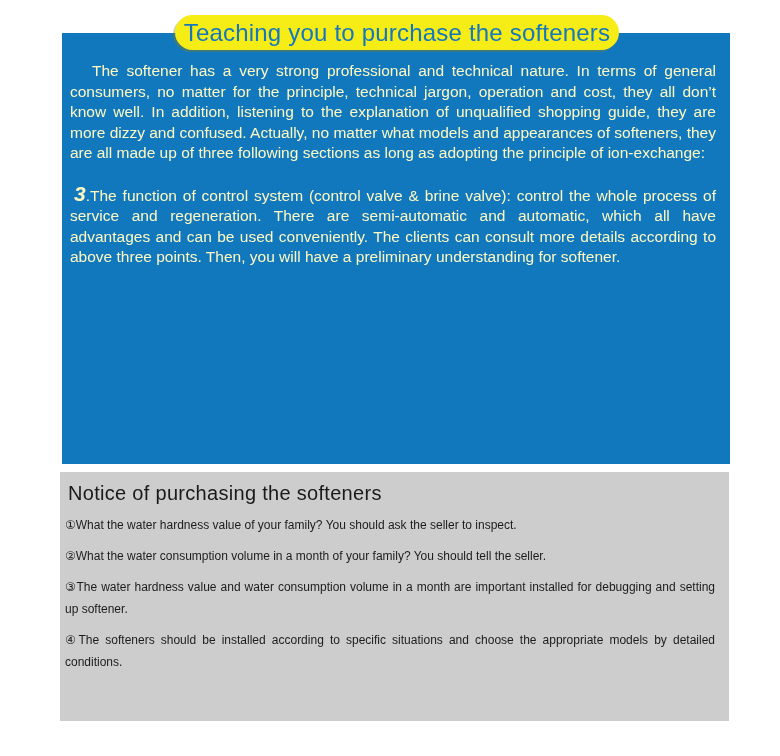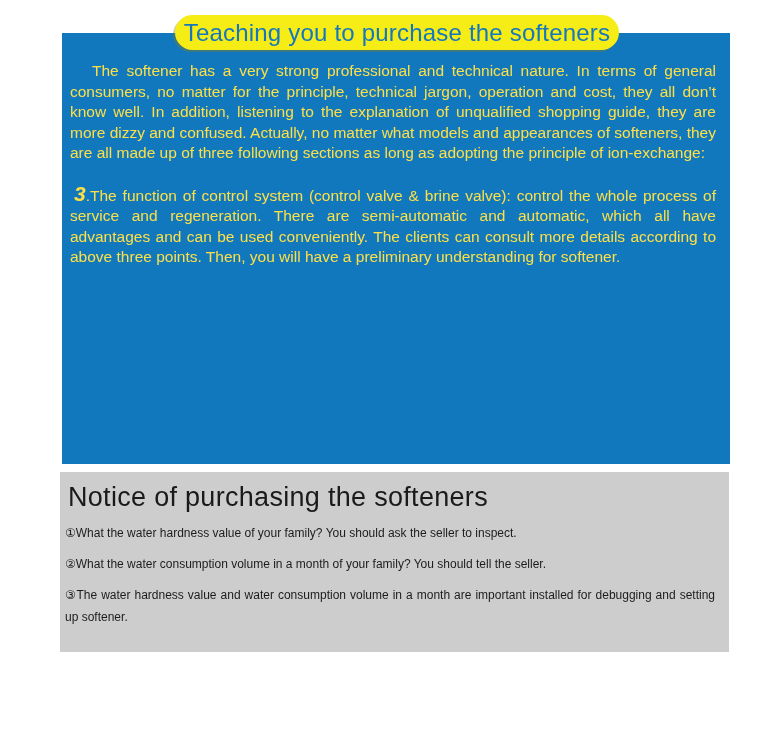--- a/index.html
+++ b/index.html
@@ -1,19 +1,19 @@
 <!DOCTYPE html>
 <html><head>
 <meta charset="utf-8">
 <style>
   html, body { margin: 0; padding: 0; background: #ffffff; }
   .canvas {
     position: relative;
     width: 780px;
-    height: 652px;
+    height: 756px;
     background: #ffffff;
     overflow: hidden;
     font-family: "Liberation Sans", "DejaVu Sans", sans-serif;
   }
   
   .banner {
     position: absolute;
     left: 175px;
     top: 15px;
     width: 444px;
@@ -36,21 +36,21 @@
   
   .intro-panel {
     position: absolute;
     left: 62px;
     top: 33px;
     width: 668px;
     height: 431px;
     background: #1278BE;
     box-sizing: border-box;
     padding: 28px 14px 0 8px;
-    color: #fde047;
+    color: #fef9c3;
     font-size: 15.5px;
     line-height: 20.5px;
     text-align: justify;
     z-index: 1;
   }
   .intro-panel p { margin: 0 0 20px 0; }
   .intro-paragraph { text-indent: 22px; }
   .point { margin-bottom: 21px; }
   .point .num {
     font-weight: bold;
@@ -65,21 +65,21 @@
     top: 472px;
     width: 669px;
     height: 249px;
     background: #CDCDCD;
     box-sizing: border-box;
     padding: 8px 14px 0 5px;
     color: #1c1c1c;
   }
   .notice-title {
     margin: 2px 0 9px 3px;
-    font-size: 27px;
+    font-size: 20px;
     font-weight: normal;
     color: #1a1a1a;
     letter-spacing: 0.3px;
   }
   .notice-item {
     margin: 0 0 9px 0;
     font-size: 12px;
     line-height: 22px;
     text-align: justify;
   }
@@ -99,15 +99,16 @@
 
 
     <p class="point"><span class="num">3</span><span>.The function of control system (control valve &amp; brine valve): control the whole process of service and regeneration. There are semi-automatic and automatic, which all have advantages and can be used conveniently. The clients can consult more details according to above three points. Then, you will have a preliminary understanding for softener.</span></p>
   </div>
 
   <div class="notice-panel">
     <h2 class="notice-title">Notice of purchasing the softeners</h2>
     <p class="notice-item">①What the water hardness value of your family? You should ask the seller to inspect.</p>
     <p class="notice-item">②What the water consumption volume in a month of your family? You should tell the seller.</p>
     <p class="notice-item">③The water hardness value and water consumption volume in a month are important installed for debugging and setting up softener.</p>
+    <p class="notice-item">④The softeners should be installed according to specific situations and choose the appropriate models by detailed conditions.</p>
   </div>
 
 </div>
 
 </body></html>

